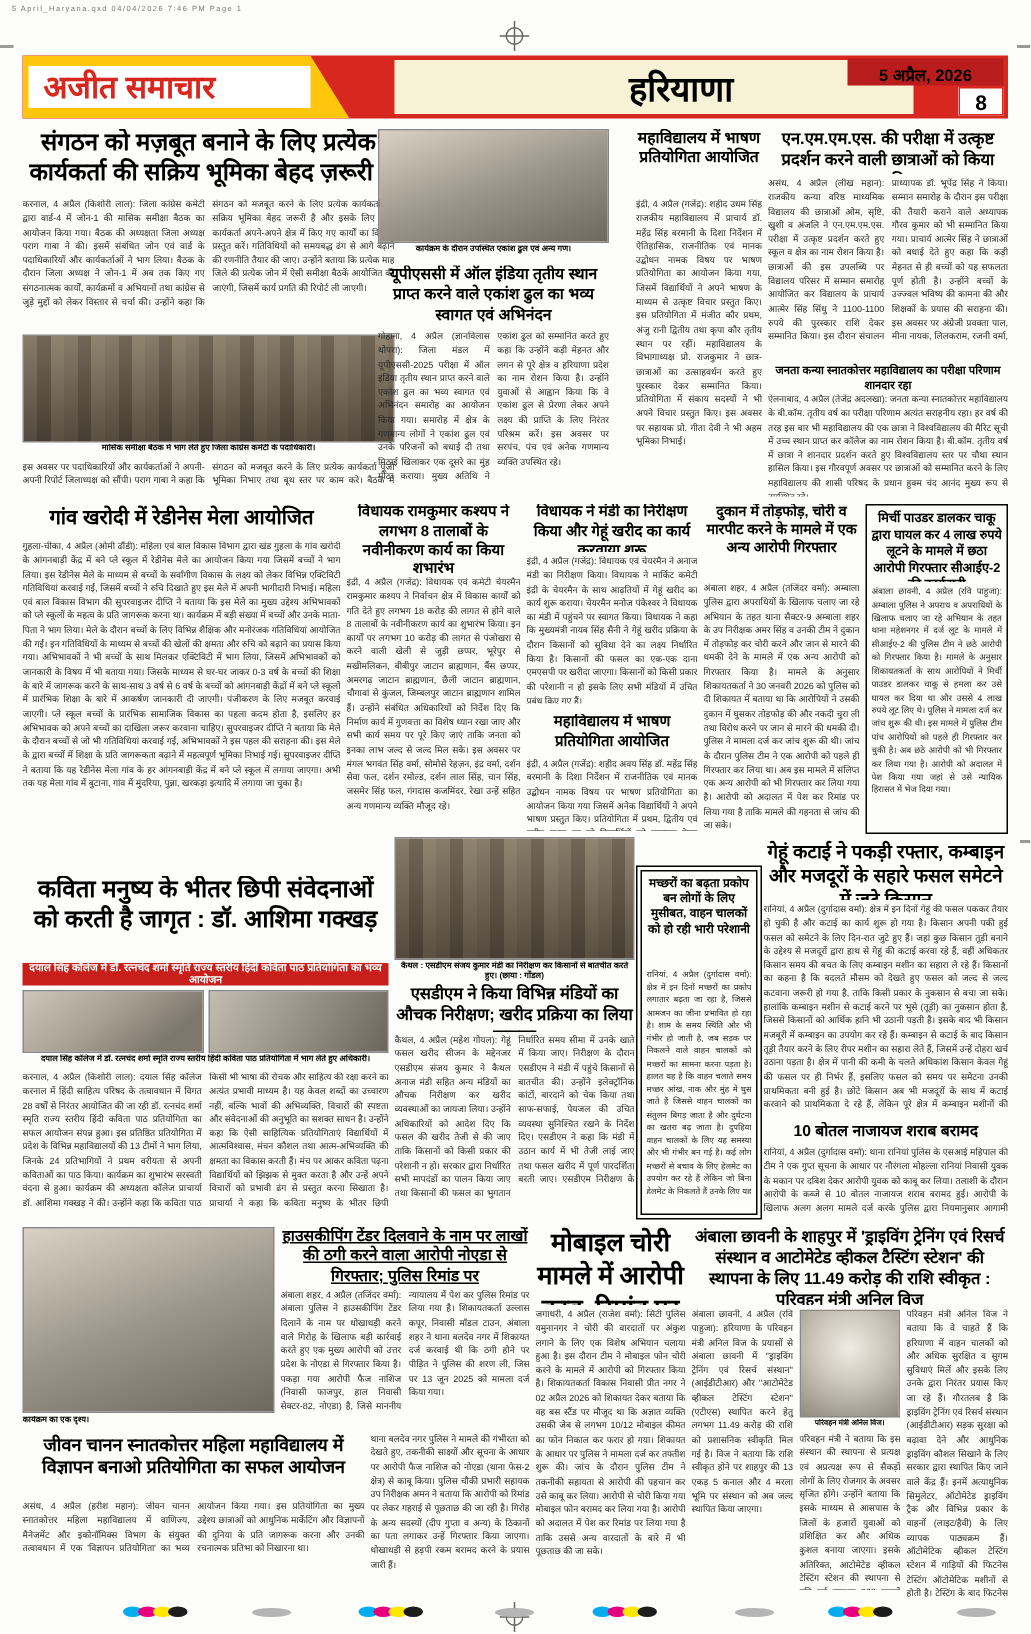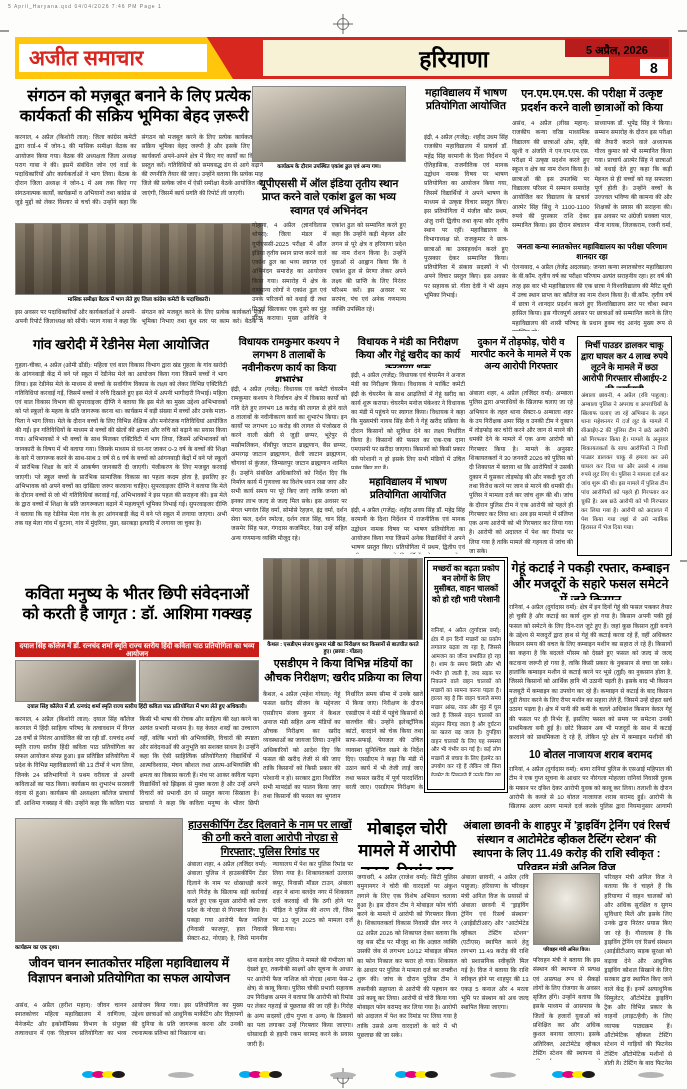--- a/index.html
+++ b/index.html
@@ -37,21 +37,21 @@
   .ph-b{background:linear-gradient(160deg,#d9d2c4 0%,#9d968a 50%,#6e685f 100%),
         repeating-linear-gradient(90deg,rgba(255,255,255,.12) 0 6px,rgba(0,0,0,.08) 6px 12px);}
   .ph-c{background:linear-gradient(120deg,#c3bdb1 0%,#8f897e 60%,#6b655c 100%);}
   .ph-d{background:radial-gradient(circle at 50% 35%,#efece4 0%,#cfc9be 40%,#8f897e 100%);}
   .ph-crowd{background:repeating-linear-gradient(90deg,#a89f91 0 9px,#8d8476 9px 18px,#b4ab9c 18px 27px),
             linear-gradient(#cdc6b9,#7e776c);background-blend-mode:multiply;}
   .redbanner{background:#c81f1b;color:#fff;font-weight:bold;font-size:7px;
              display:flex;align-items:center;justify-content:center;text-align:center;
              line-height:1.1;overflow:hidden;}
   .boxed{border:1px solid #000;padding:3px;}
-  .dblbox{border:1px solid #000;outline:1px solid #000;outline-offset:2px;padding:3px;}
+  .dblbox{border:1px solid #000;outline:1px solid #000;outline-offset:2px;padding:3px;margin-top:20px;}
   
   #a-sangathan{left:15px;top:86px;width:248px;height:248px;}
   #a-sangathan .hl{font-size:16px;height:44px;}
   #a-sangathan .b1{height:88px;margin-top:3px;}
   #a-sangathan .photo{height:72px;margin-top:2px;}
   #a-sangathan .cap{height:11px;margin-top:1px;}
   #a-sangathan .b2{height:22px;margin-top:1px;}
   #a-upsc{left:252px;top:86px;width:154px;height:248px;}
   #a-upsc .photo{height:76px;}
   #a-upsc .cap{height:13px;margin-top:1px;}

